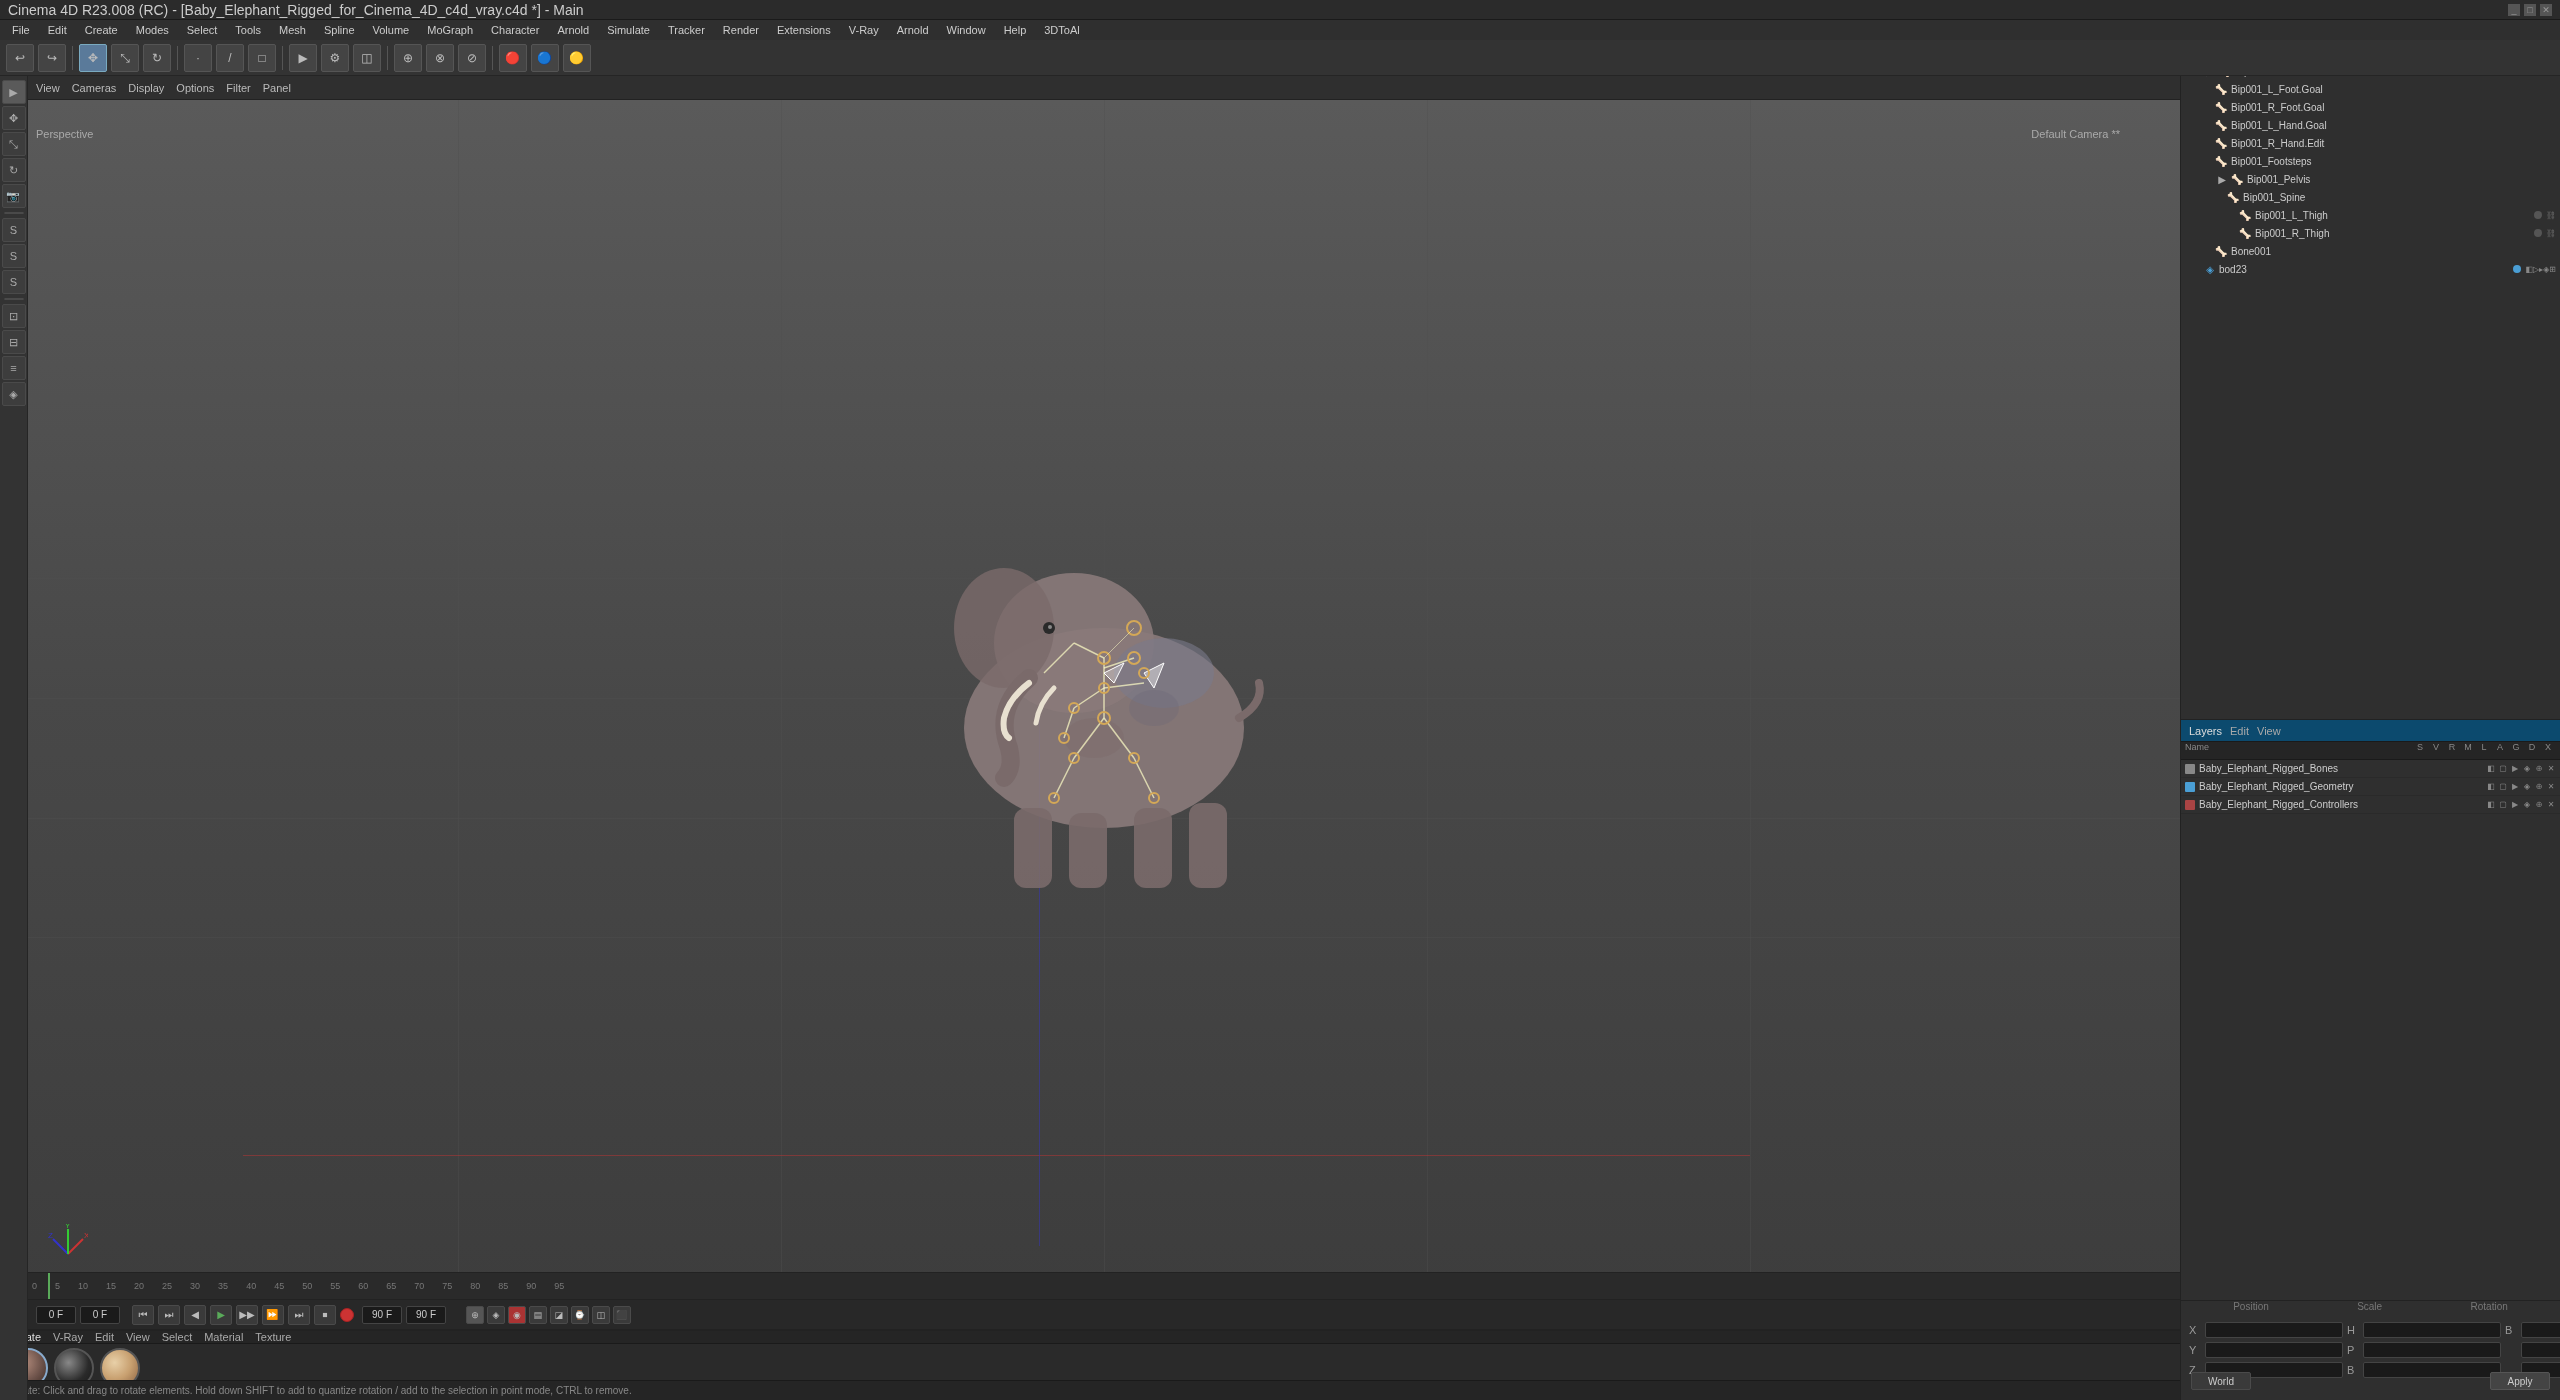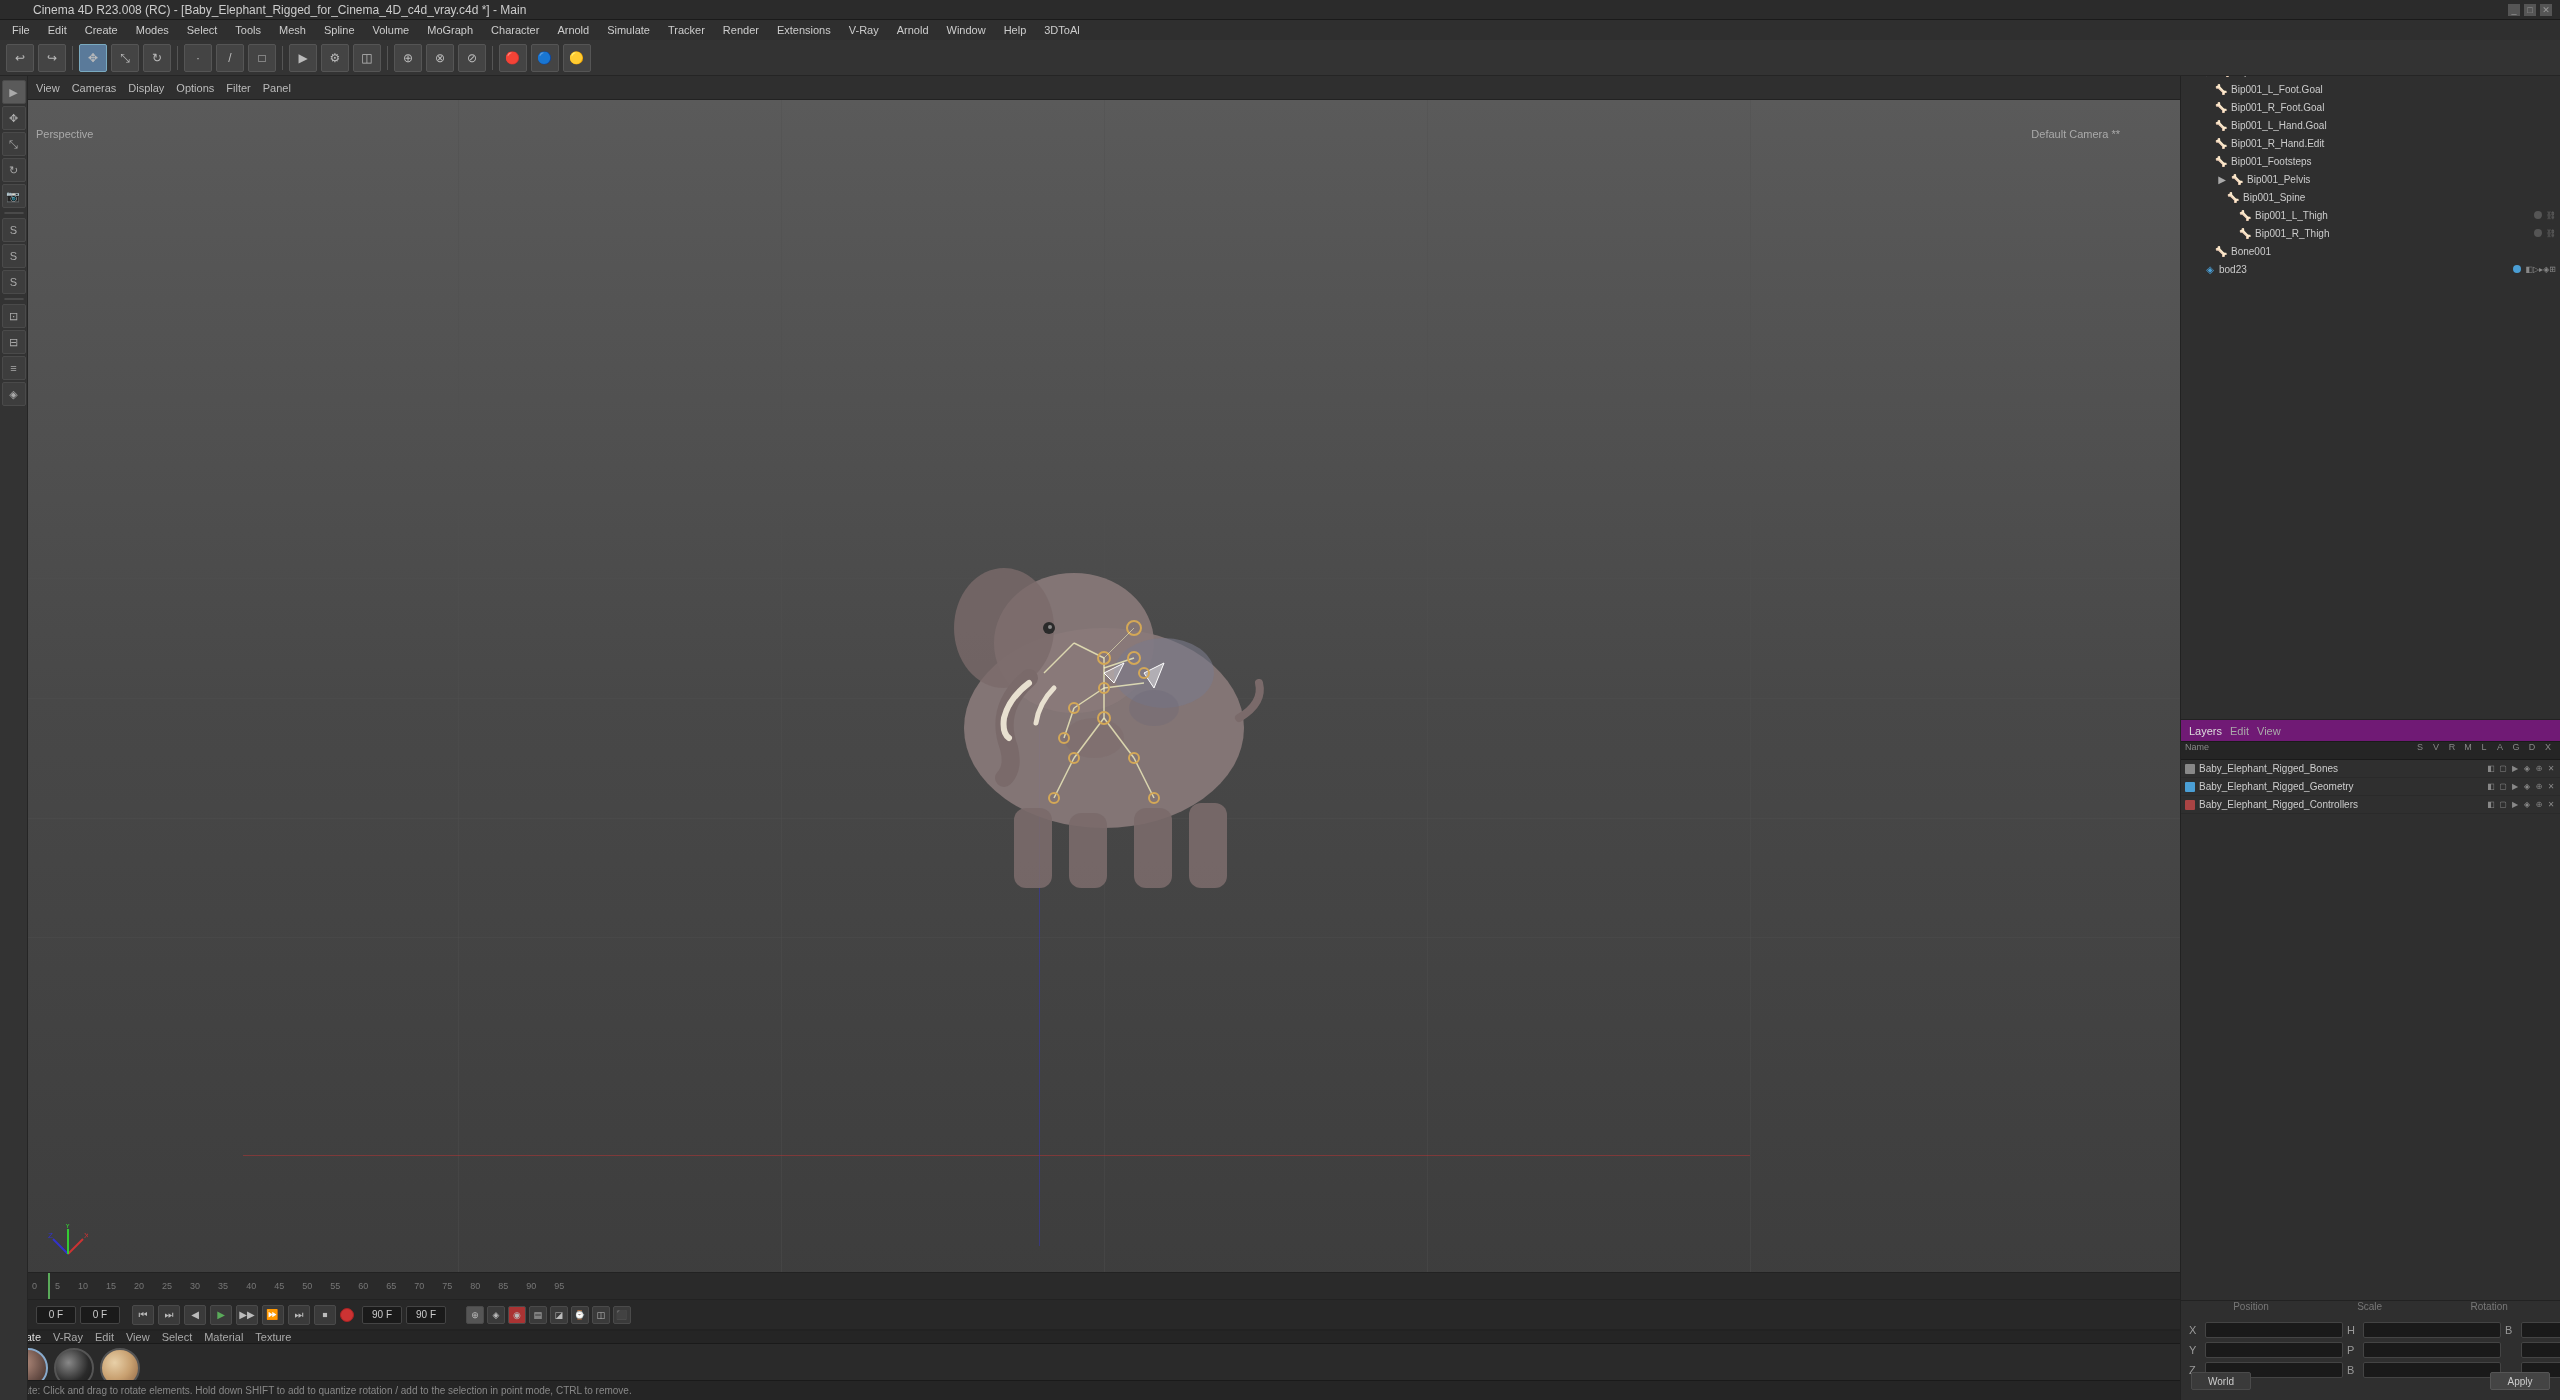--- a/index.html
+++ b/index.html
@@ -24,22 +24,21 @@
       justify-content: space-between;
       padding: 0 8px;
       border-bottom: 1px solid #1a1a1a;
       position: absolute;
       top: 0;
       left: 0;
       z-index: 100;
     }
     #title-bar .title-text {
       color: #cccccc;
-      font-size: 12px;
-      margin-left: 25px;
+      font-size: 14px;
     }
     #title-bar .window-controls {
       display: flex;
       gap: 4px;
     }
     #title-bar .window-controls span {
       width: 12px;
       height: 12px;
       display: inline-block;
       background: #555;
@@ -277,21 +276,21 @@
 
     
     #right-bottom {
       flex: 1;
       display: flex;
       flex-direction: column;
       overflow: hidden;
     }
     #layers-header {
       height: 22px;
-      background: #701a75;
+      background: #0c4a6e;
       display: flex;
       align-items: center;
       padding: 0 8px;
       gap: 8px;
       border-bottom: 1px solid #1a1a1a;
     }
     #layers-header span {
       font-size: 11px;
       color: #aaa;
       cursor: pointer;

